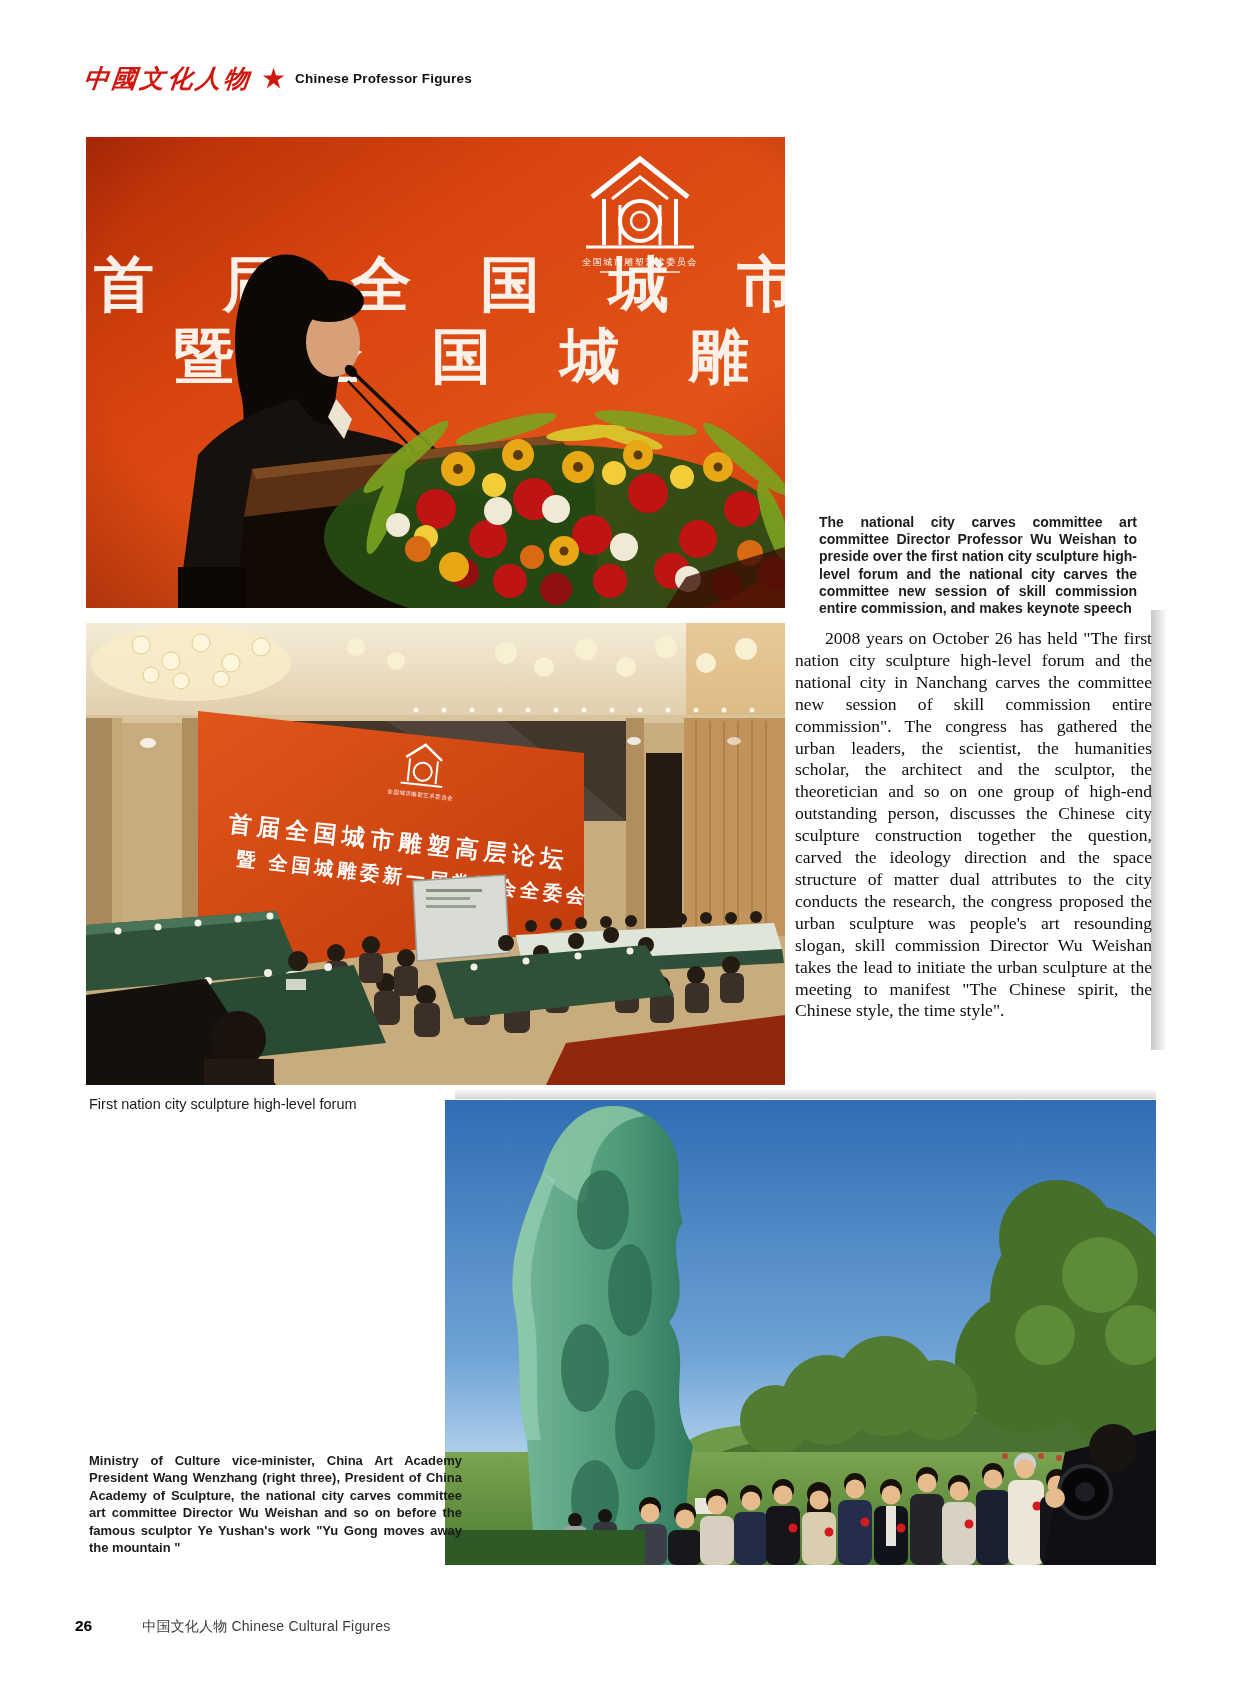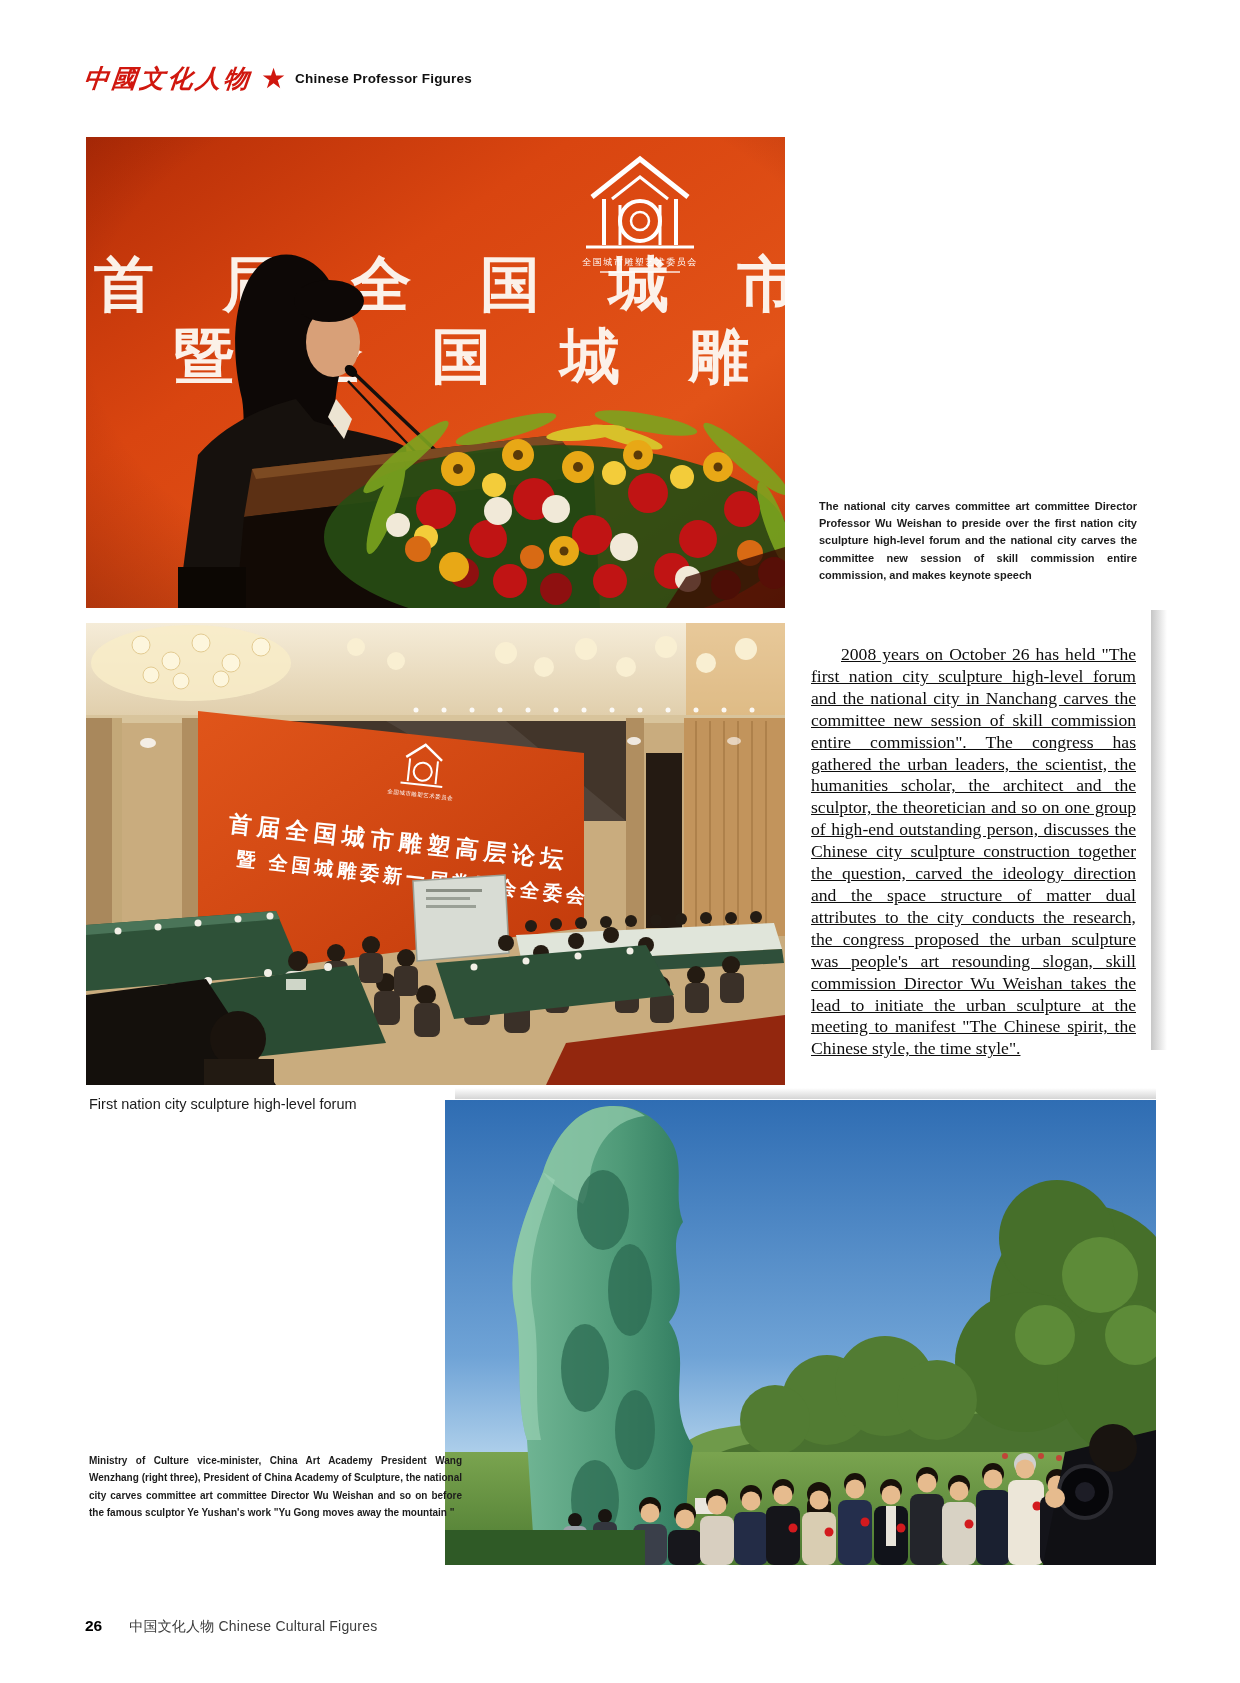--- a/index.html
+++ b/index.html
@@ -13,33 +13,33 @@
   .logo-star{color:#d0170e;font-size:28px;line-height:1;}
   .logo-en{color:#101010;font-weight:bold;font-size:13.5px;letter-spacing:.2px;}
   
   .photo{overflow:hidden;}
   .photo svg{display:block;width:100%;height:100%;}
   #photo-speech{left:86px;top:137px;width:699px;height:471px;}
   #photo-forum{left:86px;top:623px;width:699px;height:462px;}
   #photo-sculpture{left:445px;top:1100px;width:711px;height:465px;}
   
   .bold-cap{font-weight:bold;color:#1c1c1c;text-align:justify;}
-  #caption-speech{left:819px;top:498px;width:318px;font-size:11px;line-height:17.2px;}
+  #caption-speech{left:819px;top:514px;width:318px;font-size:14px;line-height:17.2px;}
   #caption-forum{left:89px;top:1096px;font-size:14.5px;font-weight:normal;color:#1c1c1c;}
-  #caption-sculpture{left:89px;top:1452px;width:373px;font-size:10px;line-height:17.4px;}
+  #caption-sculpture{left:89px;top:1452px;width:373px;font-size:13px;line-height:17.4px;}
   
   #article{left:795px;top:628px;width:357px;font-family:"Liberation Serif","DejaVu Serif",serif;
            font-size:17.6px;line-height:21.9px;color:#0d0d0d;text-align:justify;}
-  #article p{margin:16px;text-indent:30px;text-decoration:underline;}
+  #article p{margin:0;text-indent:30px;}
   .shadow-right{left:1151px;top:610px;width:16px;height:440px;
       background:linear-gradient(90deg,rgba(105,105,105,.38),rgba(255,255,255,0));}
   .shadow-bottom{left:455px;top:1088px;width:701px;height:11px;
       background:linear-gradient(0deg,rgba(115,115,115,.30),rgba(255,255,255,0));}
   
-  #footer{left:85px;top:1617px;display:flex;align-items:baseline;gap:3px;}
+  #footer{left:75px;top:1617px;display:flex;align-items:baseline;gap:26px;}
   .page-num{font-weight:bold;font-size:15.5px;color:#000;}
   .journal{font-size:14px;color:#3c3c3c;letter-spacing:.2px;margin-left:24px;}
 </style>
 </head>
 <body>
 
 <div id="page">
 
   <div id="header" class="abs">
     <span class="logo-cn">中國文化人物</span>

